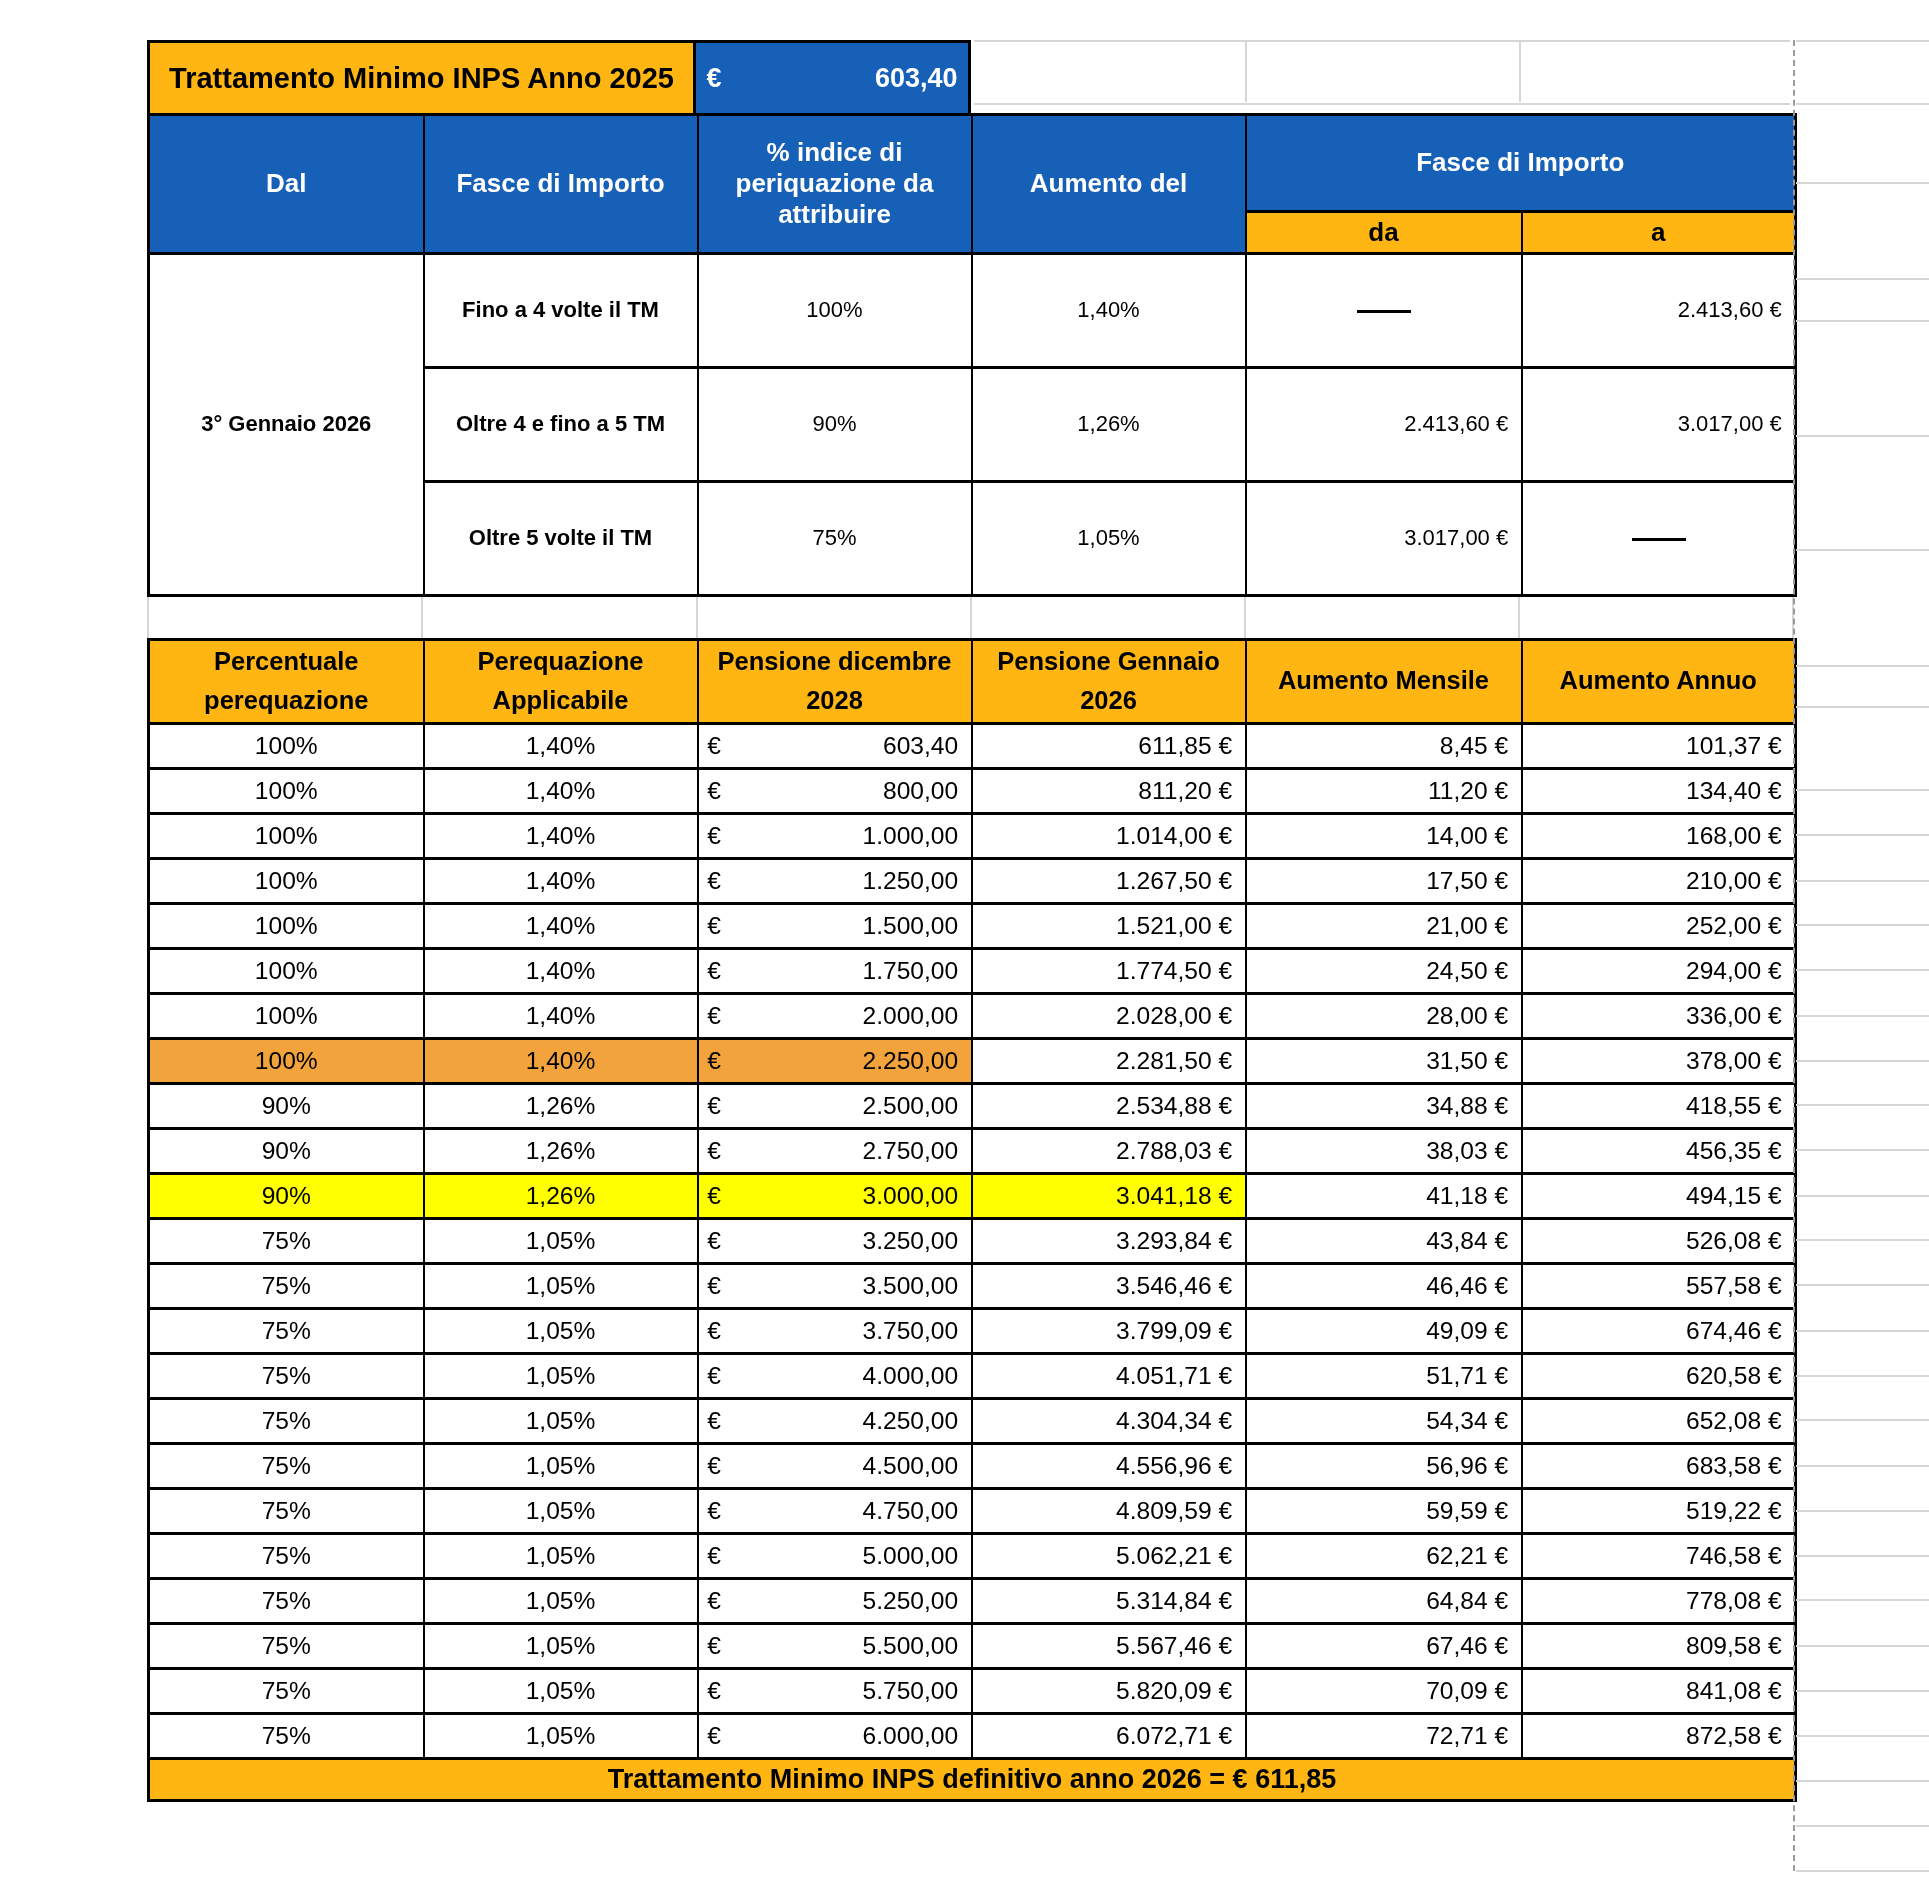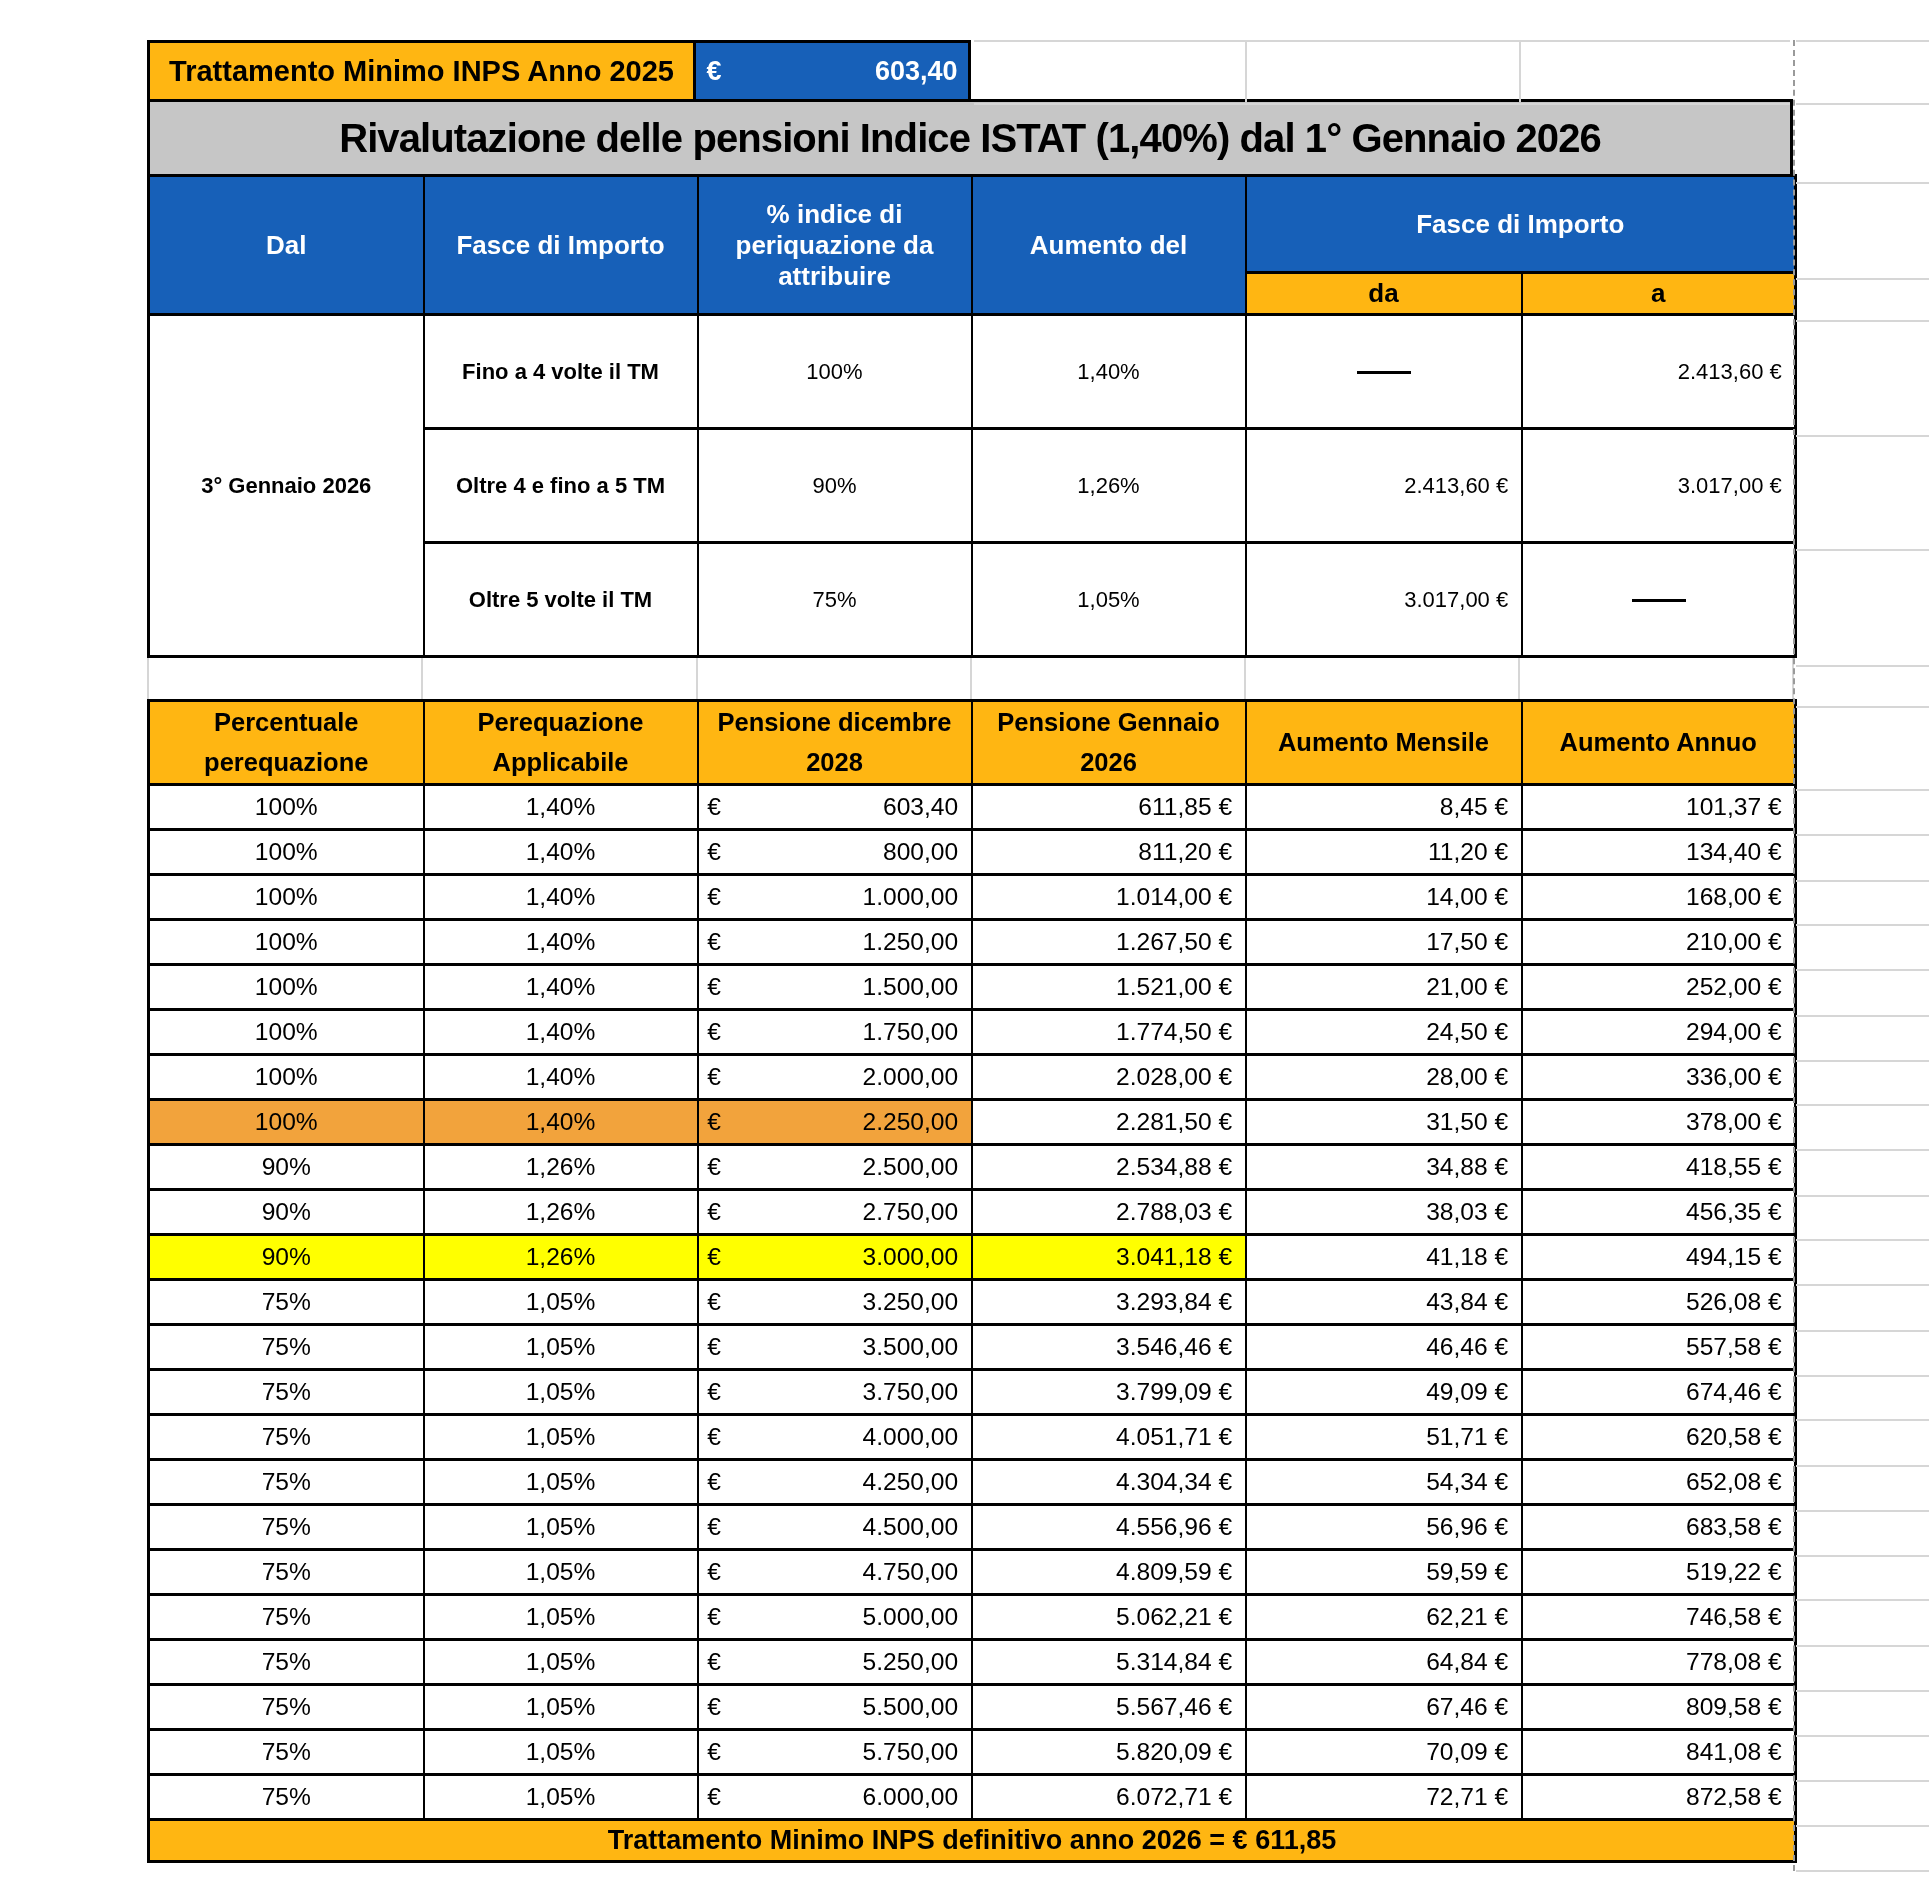--- a/index.html
+++ b/index.html
@@ -12,21 +12,21 @@
     --gridline-gray:#D6D6D6;
   }
   html,body{margin:0;padding:0;}
   body{
     width:1929px;height:1901px;position:relative;background:#fff;
     font-family:"Liberation Sans",sans-serif;color:#000;overflow:hidden;
   }
   #content{position:absolute;left:147px;top:40px;width:1646px;}
 
   
-  .row1{display:flex;height:62px;}
+  .row1{display:flex;height:76px;}
   .cell-orange-label{
     width:549px;box-sizing:border-box;background:var(--header-orange);
     border:3.5px solid var(--border-black);
     display:flex;align-items:center;justify-content:center;
     font-weight:bold;font-size:29px;
   }
   .cell-blue-value{
     width:275px;box-sizing:border-box;background:var(--header-blue);
     border:3.5px solid var(--border-black);border-left:none;
     display:flex;align-items:center;justify-content:space-between;
@@ -96,21 +96,20 @@
 <div id="content">
 
   <div class="row1">
     <div class="cell-orange-label">Trattamento Minimo INPS Anno 2025</div>
     <div class="cell-blue-value">
       <span>€</span>
       <span>603,40</span>
     </div>
   </div>
 
-  <div class="titlebar">Rivalutazione delle pensioni Indice ISTAT (1,40%) dal 1° Gennaio 2026</div>
 
   <table id="bands-table">
     <colgroup>
       <col style="width:275px">
         <col style="width:274px">
         <col style="width:274px">
       <col style="width:274px">
         <col style="width:276px">
         <col style="width:274px">
     </colgroup>

